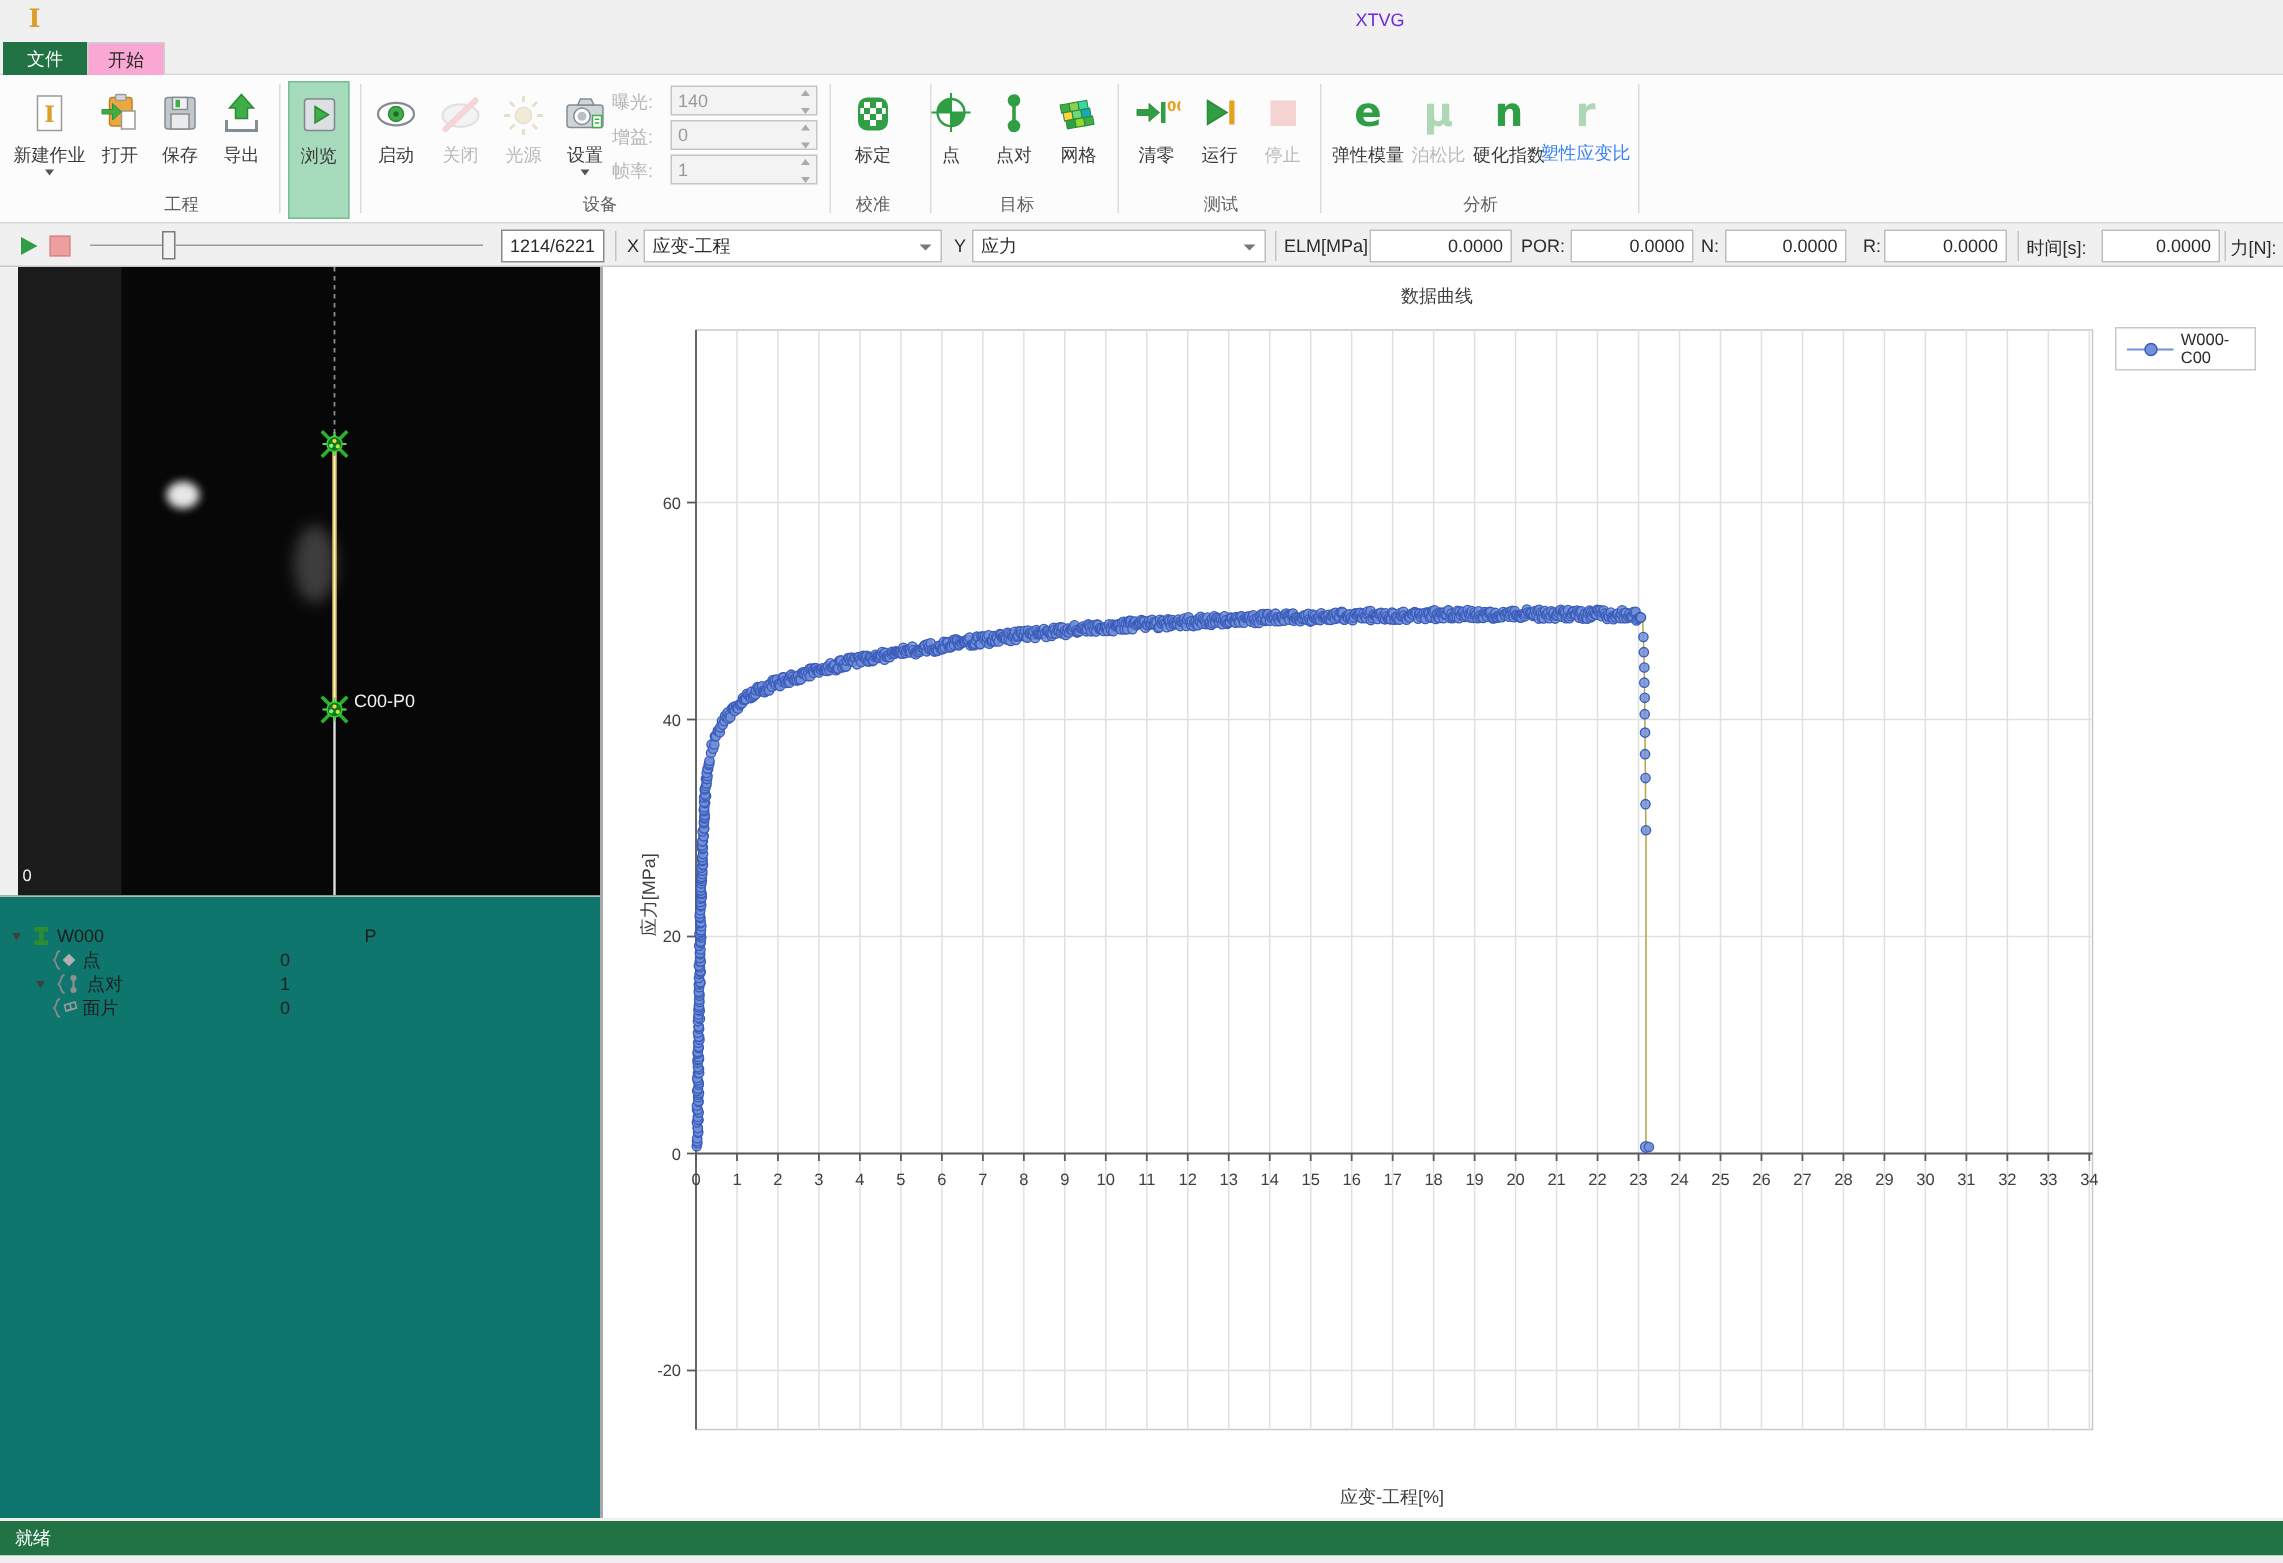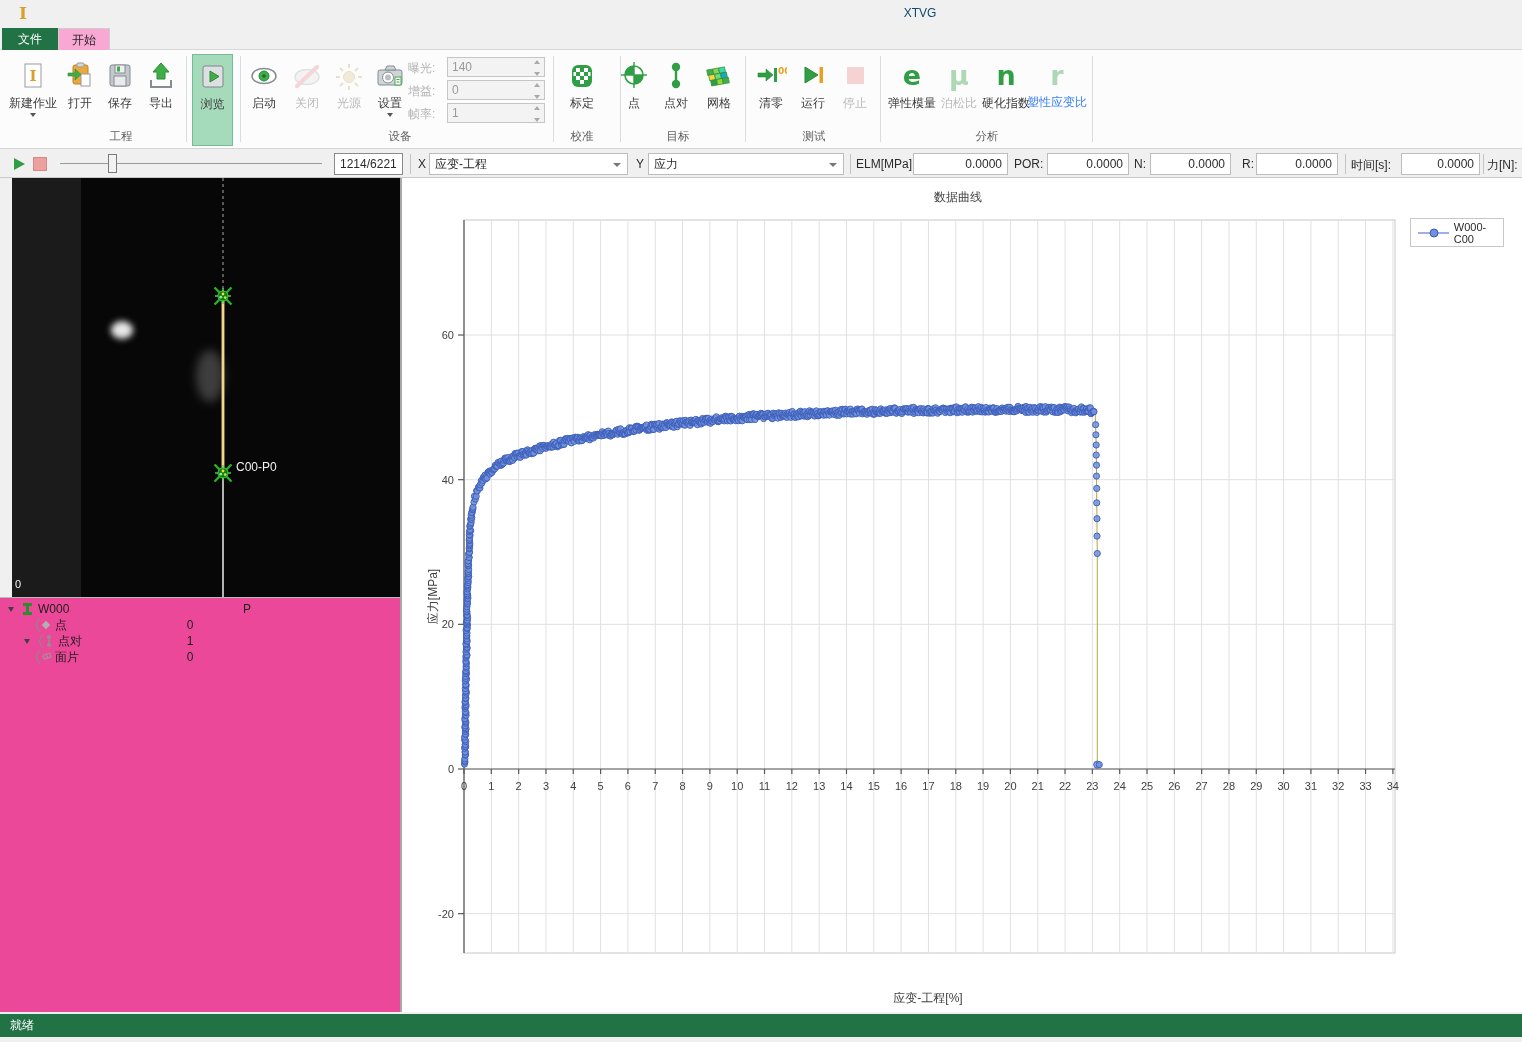--- a/index.html
+++ b/index.html
@@ -6,21 +6,21 @@
   html,body { width:1522px; height:1042px; overflow:hidden;
     font-family:"Liberation Sans", sans-serif; font-size:12px; color:#3c3c3c;
     background:#f0f0f0; position:relative; }
   .abs { position:absolute; }
 
   
   #titlebar { left:0; top:0; width:1522px; height:26px; background:#f0f0f0; }
   #app-icon { left:14px; top:3px; width:18px; height:20px;
     font-family:"DejaVu Serif", serif; font-weight:bold; font-size:17px;
     color:#d99f27; text-align:center; line-height:20px; }
-  #win-title { left:920px; top:6px; transform:translateX(-50%); color:#0c4a6e; font-size:12px; }
+  #win-title { left:920px; top:6px; transform:translateX(-50%); color:#6d28d9; font-size:12px; }
 
   
   #tabrow { left:0; top:26px; width:1522px; height:24px; background:#f0f0f0;
     border-bottom:1px solid #d8d8d8; }
   .tab { position:absolute; top:2px; height:22px; line-height:22px; text-align:center; }
   #tab-file { left:2px; width:56px; background:#217346; color:#fff; }
   #tab-home { left:58px; width:52px; background:#f9a8d4; color:#262626;
     border:1px solid #cfcfcf; border-bottom:none; }
 
   
@@ -66,22 +66,22 @@
     border-bottom:6.5px solid transparent; border-left:11px solid #2f9e44; }
   #stop-btn { left:33px; top:7px; width:14px; height:14px; background:#ec9f9f; border:1px solid #d98888; }
   #slider-track { left:60px; top:13px; width:262px; height:1px; background:#9a9a9a; }
   #slider-thumb { left:108px; top:4px; width:9px; height:19px; background:#f2f2f2;
     border:1px solid #7a7a7a; }
 
   
   #camera { left:12px; top:178px; width:400px; height:419px; background:#070707; overflow:hidden; }
   #cam-strip { left:0; top:0; width:69px; height:419px; background:#1b1b1b; }
   .cam-label { position:absolute; color:#f2f2f2; font-size:12px; }
-  #tree { left:0; top:597px; width:400px; height:415px; background:#ec4899;
-    border-top:1px solid #b9b9b9; padding-top:3px; }
+  #tree { left:0; top:597px; width:400px; height:415px; background:#0f766e;
+    border-top:1px solid #b9b9b9; padding-top:18px; }
   .trow { position:relative; height:16px; line-height:16px; }
   .trow .tlabel { position:absolute; color:#1d1d1d; }
   .trow .tvalue { position:absolute; left:160px; width:60px; text-align:center; color:#1d1d1d; }
   .exp { position:absolute; top:6px; width:0; height:0; border-left:3.5px solid transparent;
     border-right:3.5px solid transparent; border-top:5px solid #404040; }
   .ticon { position:absolute; top:1px; }
   #splitter { left:400px; top:178px; width:2px; height:834px; background:#a9a9a9; }
 
   
   #chart { left:402px; top:178px; width:1120px; height:834px; background:#fff; }

